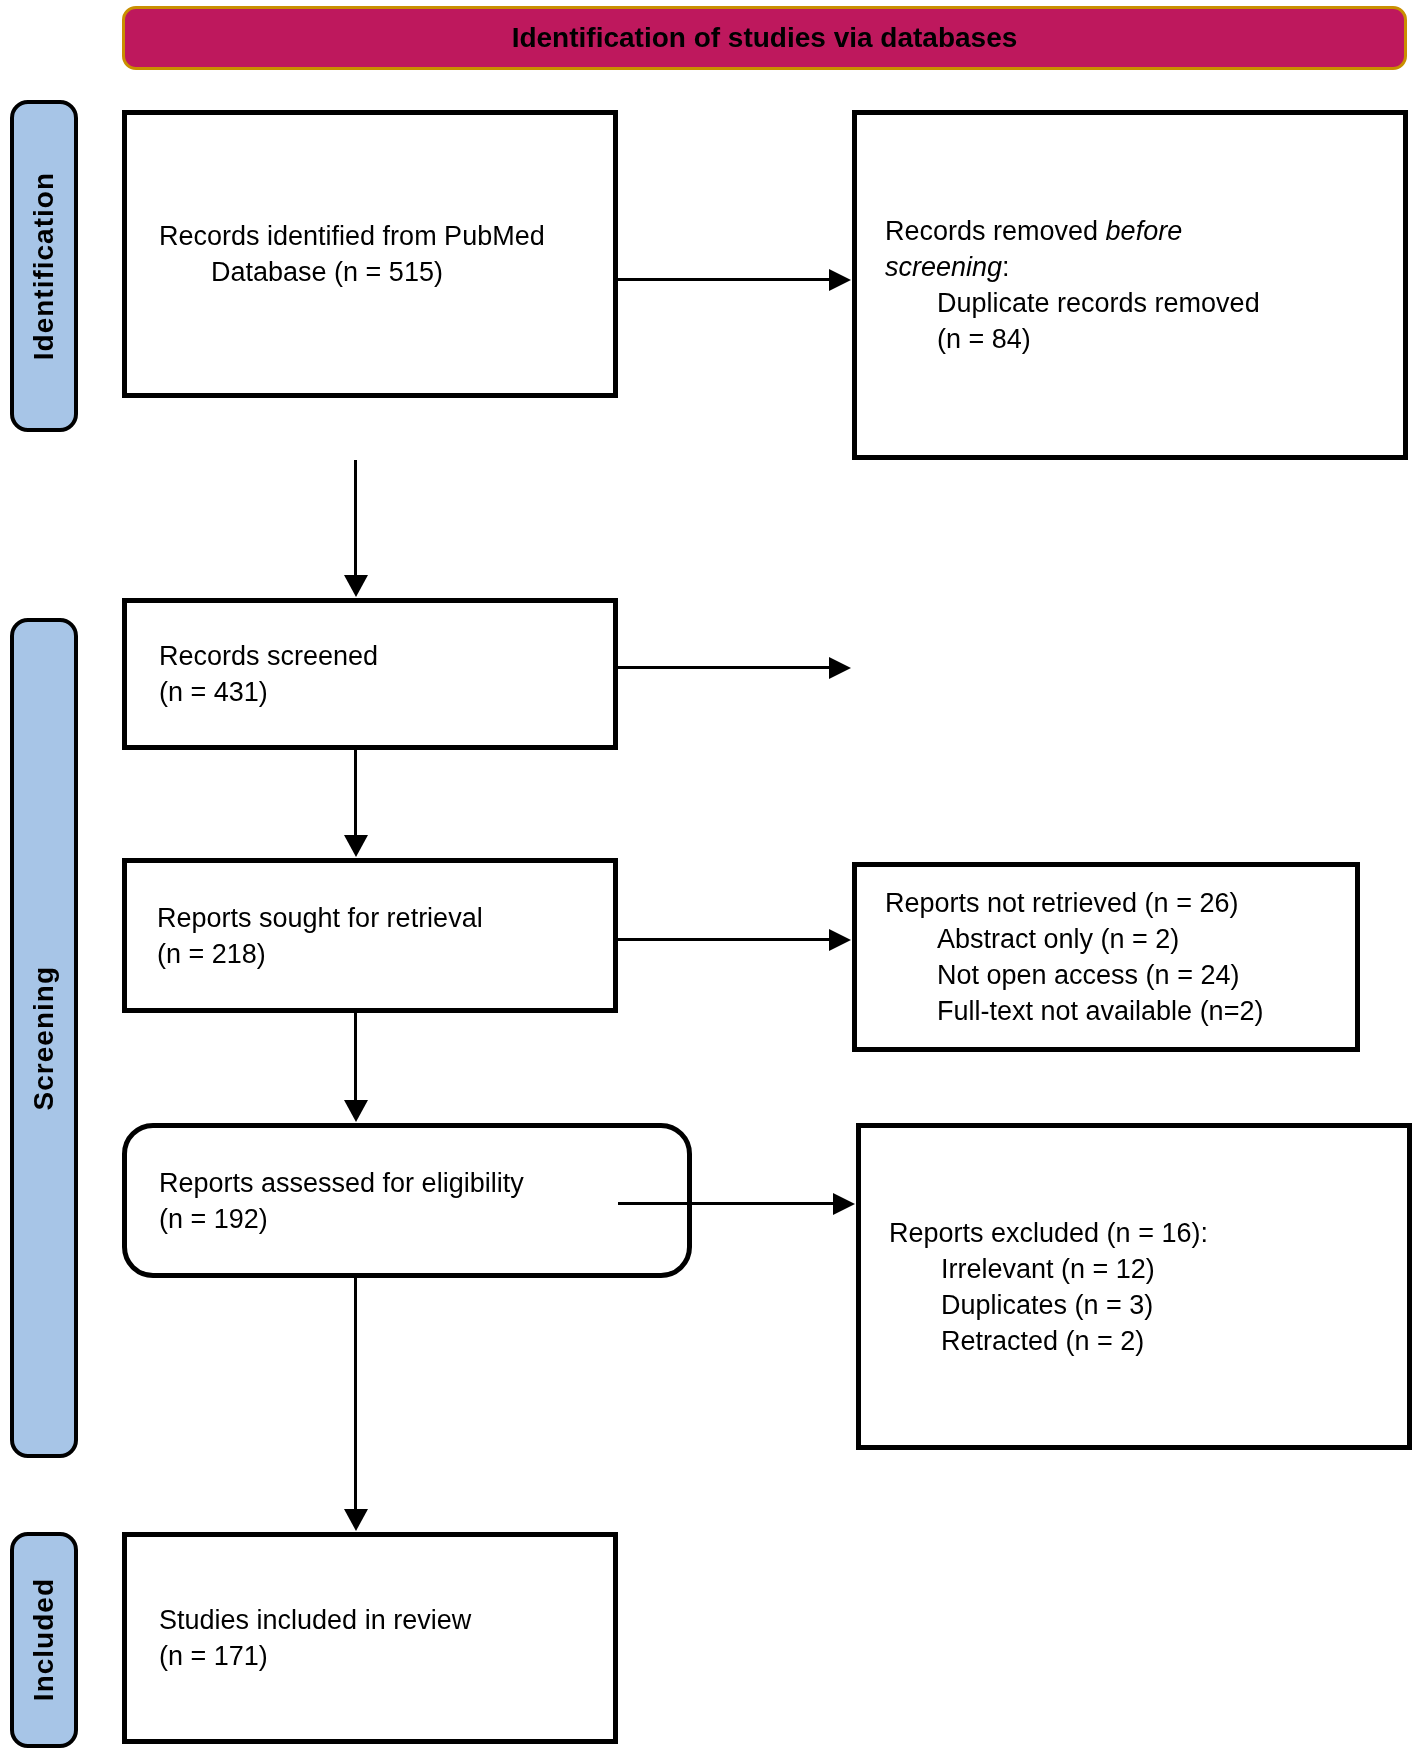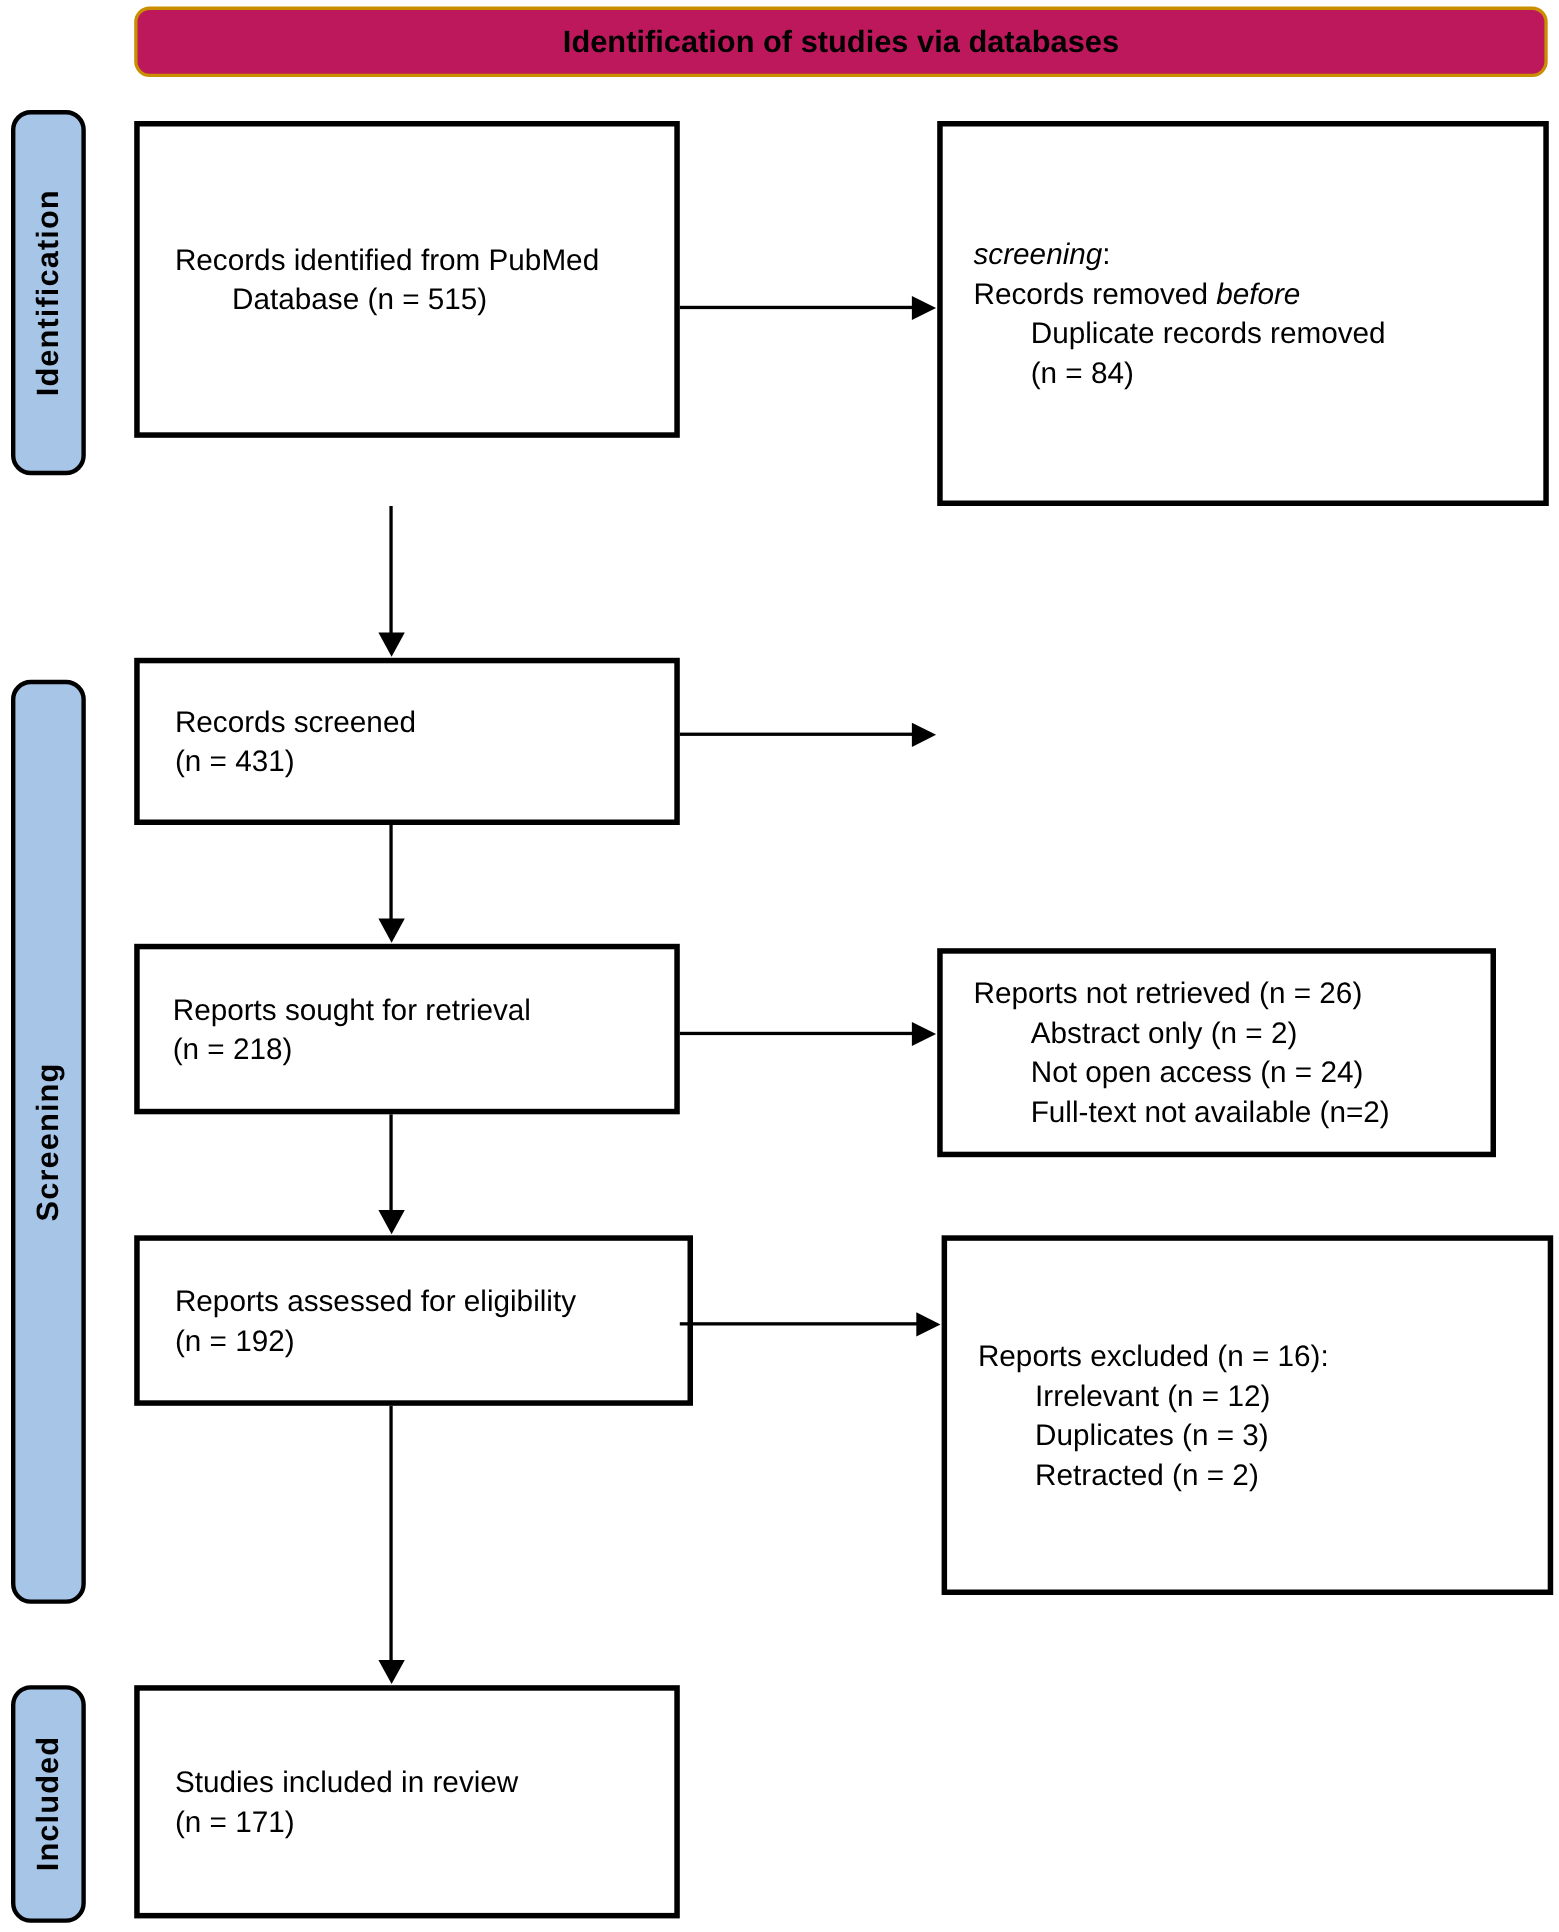--- a/index.html
+++ b/index.html
@@ -35,21 +35,21 @@
   .line{white-space:nowrap;}
   .indent{padding-left:52px;}
   .it{font-style:italic;}
 
   .b-identified{left:122px;top:110px;width:496px;height:288px;}
   .b-removed{left:852px;top:110px;width:556px;height:350px;padding-left:28px;}
   .b-screened{left:122px;top:598px;width:496px;height:152px;}
   .b-excluded{left:852px;top:600px;width:554px;height:150px;padding-left:28px;}
   .b-sought{left:122px;top:858px;width:496px;height:155px;padding-left:30px;}
   .b-notretrieved{left:852px;top:862px;width:508px;height:190px;padding-left:28px;}
-  .b-assessed{left:122px;top:1123px;width:508px;height:155px;}
+  .b-assessed{left:122px;top:1123px;width:570px;height:155px;border-radius:31px;}
   .b-repexcluded{left:856px;top:1123px;width:556px;height:327px;padding-left:28px;}
   .b-included{left:122px;top:1532px;width:496px;height:212px;}
 
   .varrow{position:absolute;width:3px;background:#000;}
   .varrow::after{
     content:"";position:absolute;left:50%;transform:translateX(-50%);
     bottom:-21px;width:0;height:0;
     border-left:12px solid transparent;border-right:12px solid transparent;
     border-top:22px solid #000;
   }
@@ -87,22 +87,22 @@
   <div class="sidebar sb-included">
     <span class="vtext">Included</span>
   </div>
 
   <div class="box b-identified">
     <div class="line">Records identified from PubMed</div>
     <div class="line indent">Database (n = 515)</div>
   </div>
 
   <div class="box b-removed">
+    <div class="line"><span>Records removed </span><span class="it">before</span></div>
     <div class="line"><span class="it">screening</span><span>:</span></div>
-    <div class="line"><span>Records removed </span><span class="it">before</span></div>
     <div class="line indent">Duplicate records removed</div>
     <div class="line indent">(n = 84)</div>
   </div>
 
   <div class="box b-screened">
     <div class="line">Records screened</div>
     <div class="line">(n = 431)</div>
   </div>
 
 

